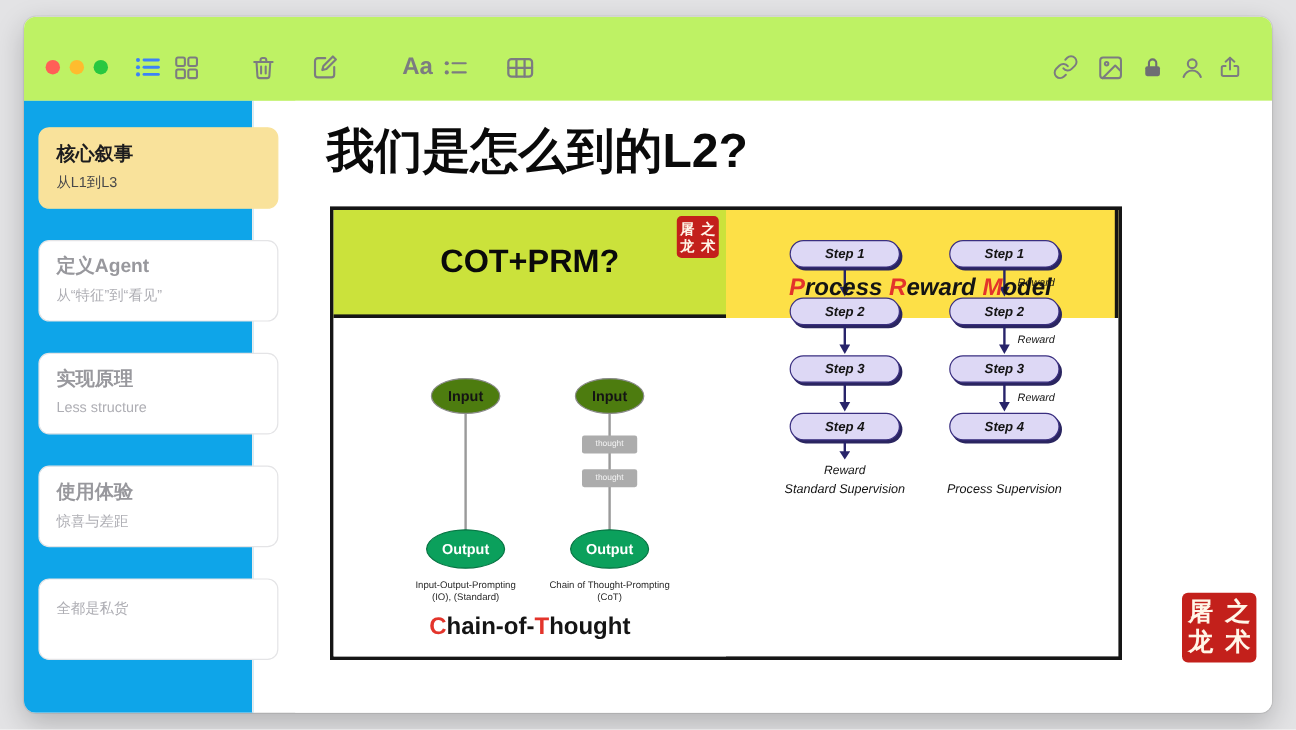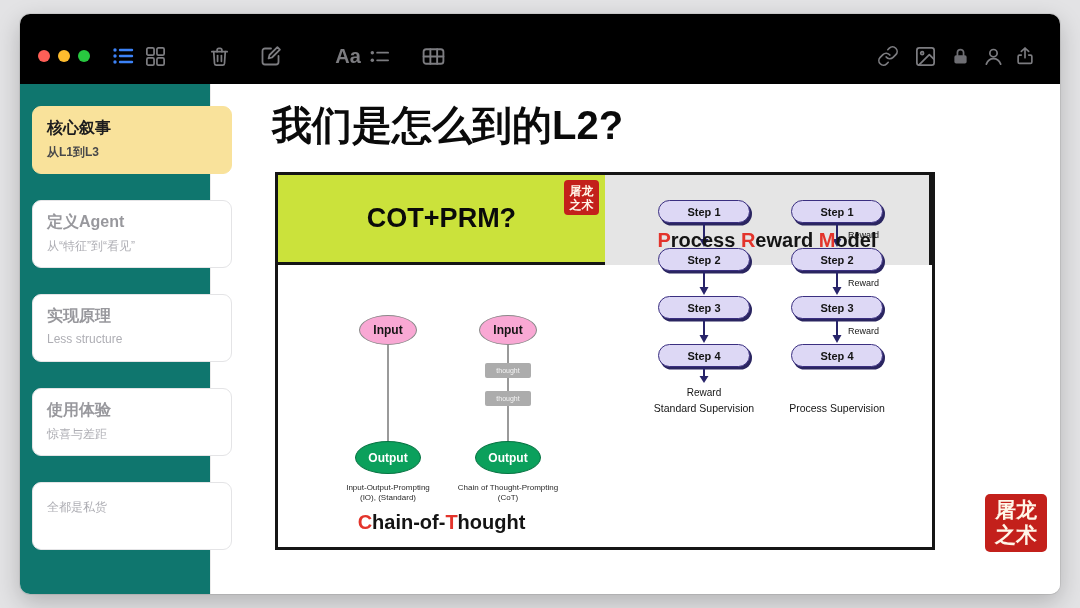--- a/index.html
+++ b/index.html
@@ -8,83 +8,83 @@
     width:1080px; height:608px; position:relative; overflow:hidden;
     background:#E3E3E5;
     font-family:"Liberation Sans", sans-serif;
   }
   .window {
     position:absolute; left:20px; top:14px; width:1040px; height:580px;
     background:#fff; border-radius:10px; overflow:hidden;
     box-shadow:0 8px 24px rgba(0,0,0,.22), 0 0 0 1px rgba(0,0,0,.07);
   }
   
-  .toolbar { position:absolute; top:0; left:0; right:0; height:70px; background:#000000; }
+  .toolbar { position:absolute; top:0; left:0; right:0; height:70px; background:#bef264; }
   .traffic { position:absolute; left:18px; top:36px; display:flex; gap:8px; }
   .tl { width:12px; height:12px; border-radius:50%; display:inline-block; }
   .tl.red{ background:#FF5F57; } .tl.yellow{ background:#FEBC2E; } .tl.green{ background:#28C840; }
   .tb-icon {
     position:absolute; top:29px; width:26px; height:26px;
     display:flex; align-items:center; justify-content:center; cursor:default;
   }
   .tb-icon svg { stroke:#7C7C80; fill:none; stroke-width:1.8; stroke-linecap:round; stroke-linejoin:round; }
   .aa-label { font-size:20px; color:#7C7C80; font-weight:600; }
   
-  .sidebar { position:absolute; top:70px; left:0; width:191px; bottom:0; background:#0f766e; border-right:1px solid #EBEBEB; }
+  .sidebar { position:absolute; top:70px; left:0; width:191px; bottom:0; background:#0ea5e9; border-right:1px solid #EBEBEB; }
   .card {
     position:absolute; left:12px; width:200px; height:68px; border-radius:9px;
     padding:11px 14px; background:#fff; border:1px solid #E4E4E6;
   }
   .card.selected { background:#F9E29B; border-color:#F9E29B; }
   .card-title { font-size:16px; font-weight:700; color:#98989D; }
   .card.selected .card-title { color:#1C1C1E; }
   .card-sub { font-size:12px; color:#AEAEB4; margin-top:5px; }
-  .card.selected .card-sub { color:#48484A;font-weight:bold; }
+  .card.selected .card-sub { color:#48484A; }
   
   .main { position:absolute; top:70px; left:226px; right:0; bottom:0; background:#fff; }
   .slide-title { position:absolute; left:26px; top:14px; margin:0; font-size:40px; font-weight:800; color:#0A0A0A; }
   .diagram {
     position:absolute; left:29px; top:88px; width:660px; height:378px;
     border:3px solid #151515; display:grid;
     grid-template-columns:1fr 1fr; grid-template-rows:90px 1fr;
   }
   .hdr { display:flex; align-items:center; justify-content:center; font-size:27px; font-weight:800;
          color:#0A0A0A; border-bottom:3px solid #151515; position:relative; }
   .hdr-left { background:#fff; border-right:3px solid #151515; }
   .hdr-right { background:#CBE23B; }
   .cell { position:relative; }
-  .body-left { background:#e5e5e5; border-right:3px solid #151515; }
+  .body-left { background:#fde047; border-right:3px solid #151515;font-style:italic; }
   .body-right { background:#fff; }
   
   .flow { position:absolute; top:25px; width:92px; display:flex; flex-direction:column; align-items:center; }
   .step {
     width:92px; height:23px; border-radius:11.5px; background:#DDD8F5;
     border:1.6px solid #3A2F80; box-shadow:2px 2.5px 0 #2A2560;
     display:flex; align-items:center; justify-content:center;
     font-size:11px; font-weight:600; color:#141414;
   }
   .arrow-wrap { position:relative; height:25px; display:flex; justify-content:center; }
   .reward-side { position:absolute; left:calc(50% + 11px); top:7px; font-size:9px; color:#141414; white-space:nowrap; }
   .tail-arrow { height:16px; margin-top:1px; }
   .reward-below { font-size:10px; color:#141414; margin-top:3px; }
   .flow-label { position:absolute; top:227px; width:160px; text-align:center; font-size:10.5px; color:#141414; }
   .panel-caption { position:absolute; bottom:13px; left:0; right:0; text-align:center; font-size:20px; font-weight:600; color:#141414; }
   .panel-caption .r { color:#E3342B; }
   
   .vline { position:absolute; width:1.5px; background:#9A9A9A; }
   .ellipse { position:absolute; border-radius:50%; display:flex; align-items:center; justify-content:center; font-weight:700; }
-  .ellipse.input { width:58px; height:30px; background:#f9a8d4; border:1.6px solid #8A8A8A; font-size:12px; color:#141414; }
+  .ellipse.input { width:58px; height:30px; background:#4d7c0f; border:1.6px solid #8A8A8A; font-size:12px; color:#141414; }
   .ellipse.output { width:66px; height:33px; background:#0BA05C; border:1.6px solid #077443; font-size:12px; color:#fff; }
   .thought { position:absolute; width:46px; height:15px; background:#ACACAC; color:#F4F4F4; font-size:7px;
              display:flex; align-items:center; justify-content:center; border-radius:2px; }
   .mini-caption { position:absolute; width:140px; text-align:center; font-size:8px; line-height:10px; color:#2A2A2A; }
   
   .stamp {
     background:#C3201B; color:#FFF6E8; border-radius:4px;
-    display:flex; flex-direction:column; align-items:center; justify-content:center;
+    display:flex; flex-direction:row; align-items:center; justify-content:center;
     font-family:"Liberation Serif", serif; font-weight:700; text-align:center;
   }
   .stamp-sm { position:absolute; top:5px; right:6px; width:35px; height:35px; font-size:12px; line-height:14px; }
   .stamp-lg { position:absolute; left:739px; top:410px; width:62px; height:58px; font-size:21px; line-height:25px; border-radius:5px; }
 </style>
 </head>
 <body>
 
 <div class="window">
 

